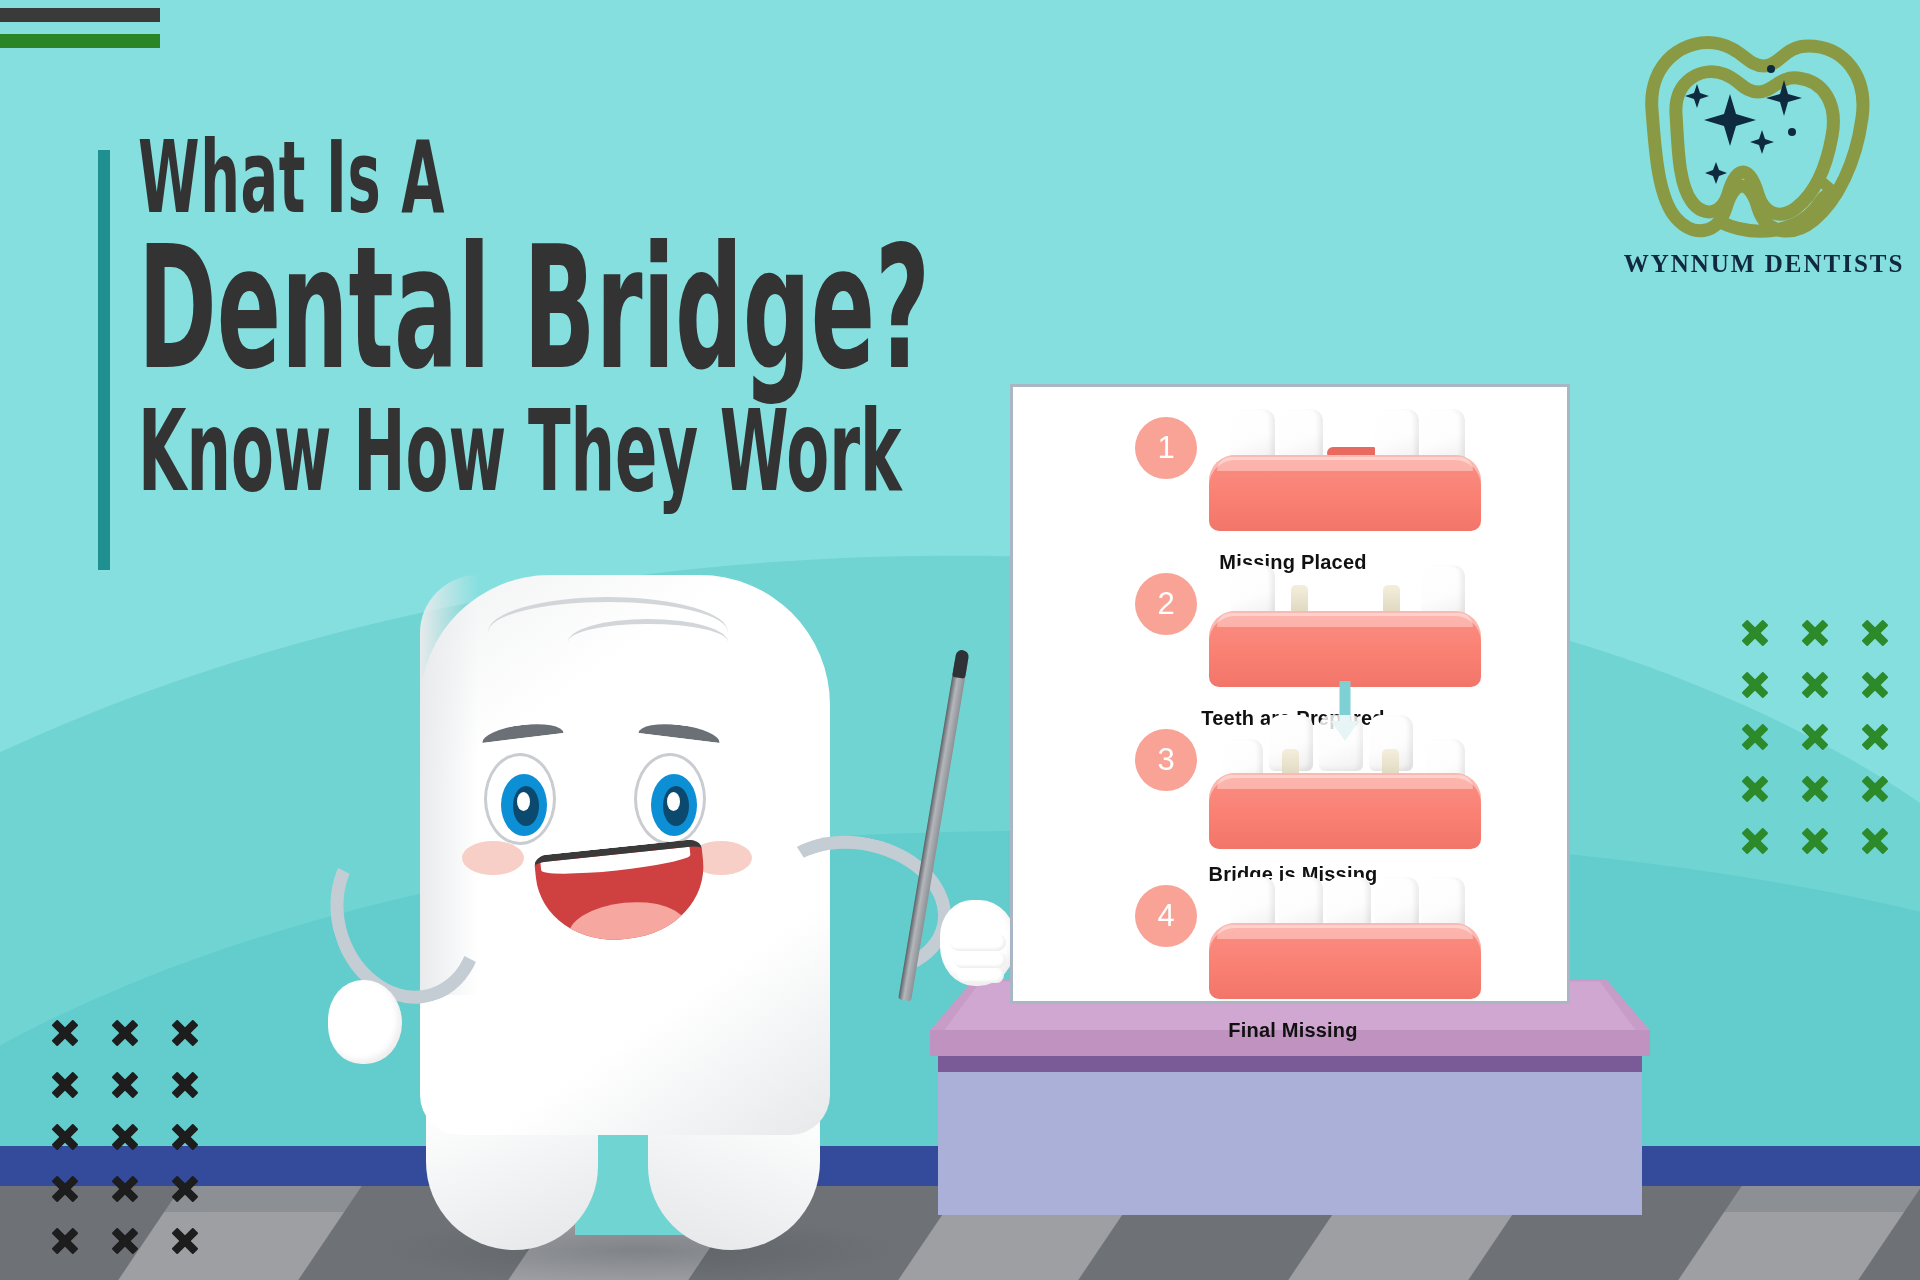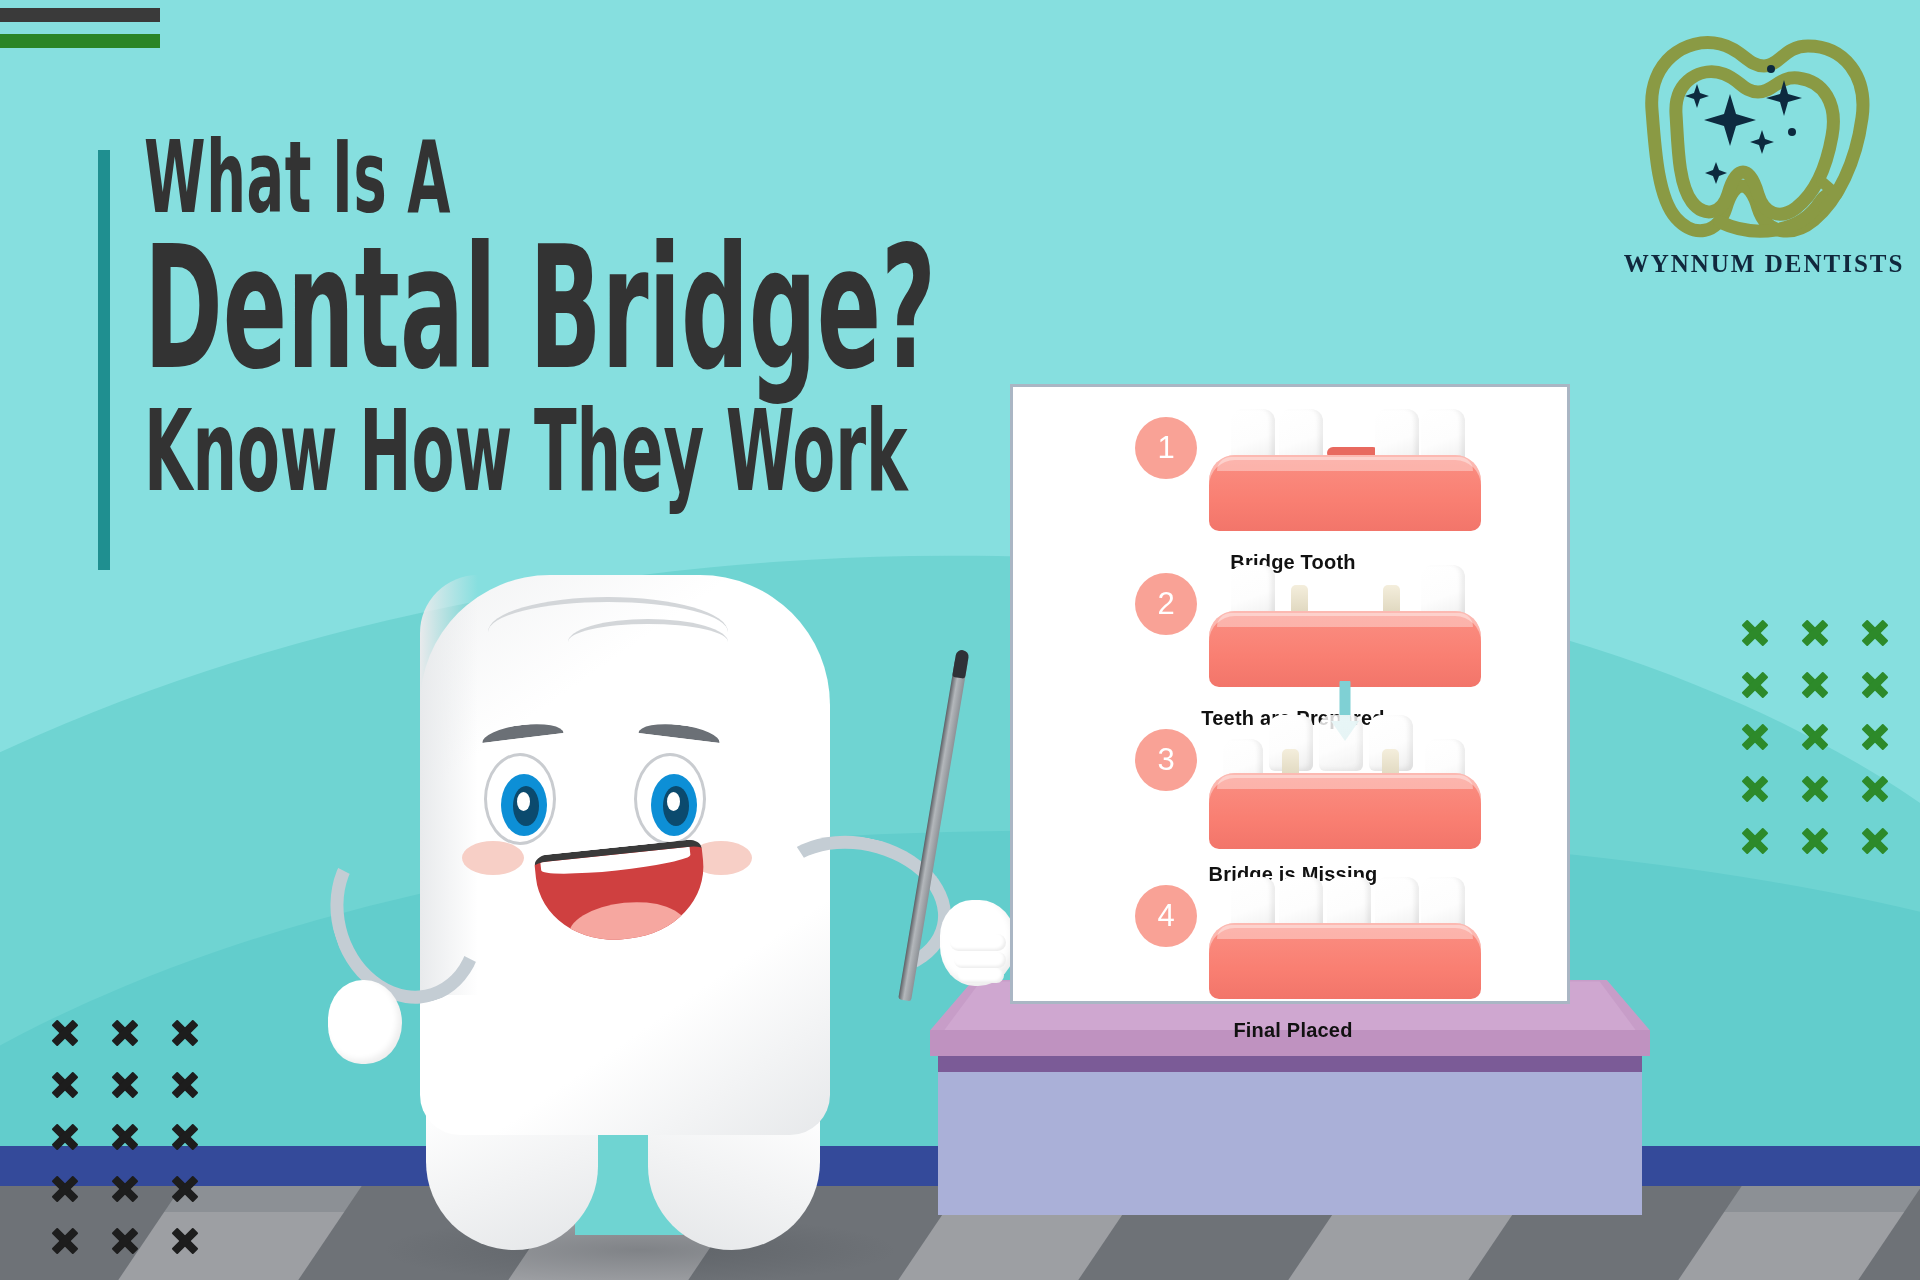--- a/index.html
+++ b/index.html
@@ -32,21 +32,21 @@
     background:radial-gradient(ellipse at center, rgba(60,65,70,.30), rgba(60,65,70,0) 70%);
   }
 
   
   .bar-dark{ position:absolute; left:0; top:8px; width:160px; height:14px; background:#3a3a3a; }
   .bar-green{ position:absolute; left:0; top:34px; width:160px; height:14px; background:#2a8527; }
 
   
   .title-block{ position:absolute; left:98px; top:150px; width:860px; }
   .title-accent{ position:absolute; left:0; top:0; width:12px; height:420px; background:#1f8f90; }
-  .title-lines{ position:absolute; left:46px; top:-18px; }
+  .title-lines{ position:absolute; left:40px; top:-18px; }
   .t-line{
     color:#333333; font-family:"Liberation Sans Narrow","DejaVu Sans Condensed","Liberation Sans", sans-serif;
     font-weight:700; line-height:.92; white-space:nowrap; transform:scaleX(.62); transform-origin:left center;
   }
   .t1{ font-size:100px; letter-spacing:1px; }
   .t2{ font-size:170px; letter-spacing:0px; margin-top:6px; }
   .t3{ font-size:112px; letter-spacing:0px; margin-top:14px; }
 
   
   .logo{ position:absolute; left:1608px; top:22px; width:300px; height:280px;margin-left:16px; }
@@ -372,21 +372,21 @@
       <div class="jaw" style="top:46px;">
         <div class="tooth-sq" style="left:22px;"></div>
         <div class="tooth-sq" style="left:70px;"></div>
         <div class="gap-dark" style="left:118px; width:52px;"></div>
         <div class="tooth-sq" style="left:166px;"></div>
         <div class="tooth-sq" style="left:212px;"></div>
         <div class="gum">
             <div class="gum-ridge"></div>
           </div>
       </div>
-      <div class="step-label" style="top:142px;">Bridge Tooth</div>
+      <div class="step-label" style="top:142px;">Missing Placed</div>
     </div>
 
     <div class="step" style="top:178px;">
       <div class="step-circle" style="top:8px;">2</div>
       <div class="jaw" style="top:46px;">
         <div class="tooth-sq" style="left:22px;"></div>
         <div class="post" style="left:82px;"></div>
         <div class="post" style="left:174px;"></div>
         <div class="tooth-sq" style="left:212px;"></div>
         <div class="gum">
@@ -422,18 +422,18 @@
       <div class="jaw" style="top:46px;">
         <div class="tooth-sq" style="left:22px;"></div>
         <div class="tooth-sq" style="left:70px;"></div>
         <div class="tooth-sq" style="left:118px;"></div>
         <div class="tooth-sq" style="left:166px;"></div>
         <div class="tooth-sq" style="left:212px;"></div>
         <div class="gum">
             <div class="gum-ridge"></div>
           </div>
       </div>
-      <div class="step-label" style="top:142px;">Final Placed</div>
+      <div class="step-label" style="top:142px;">Final Missing</div>
     </div>
 
   </div>
 
 </div>
 
 </body></html>

